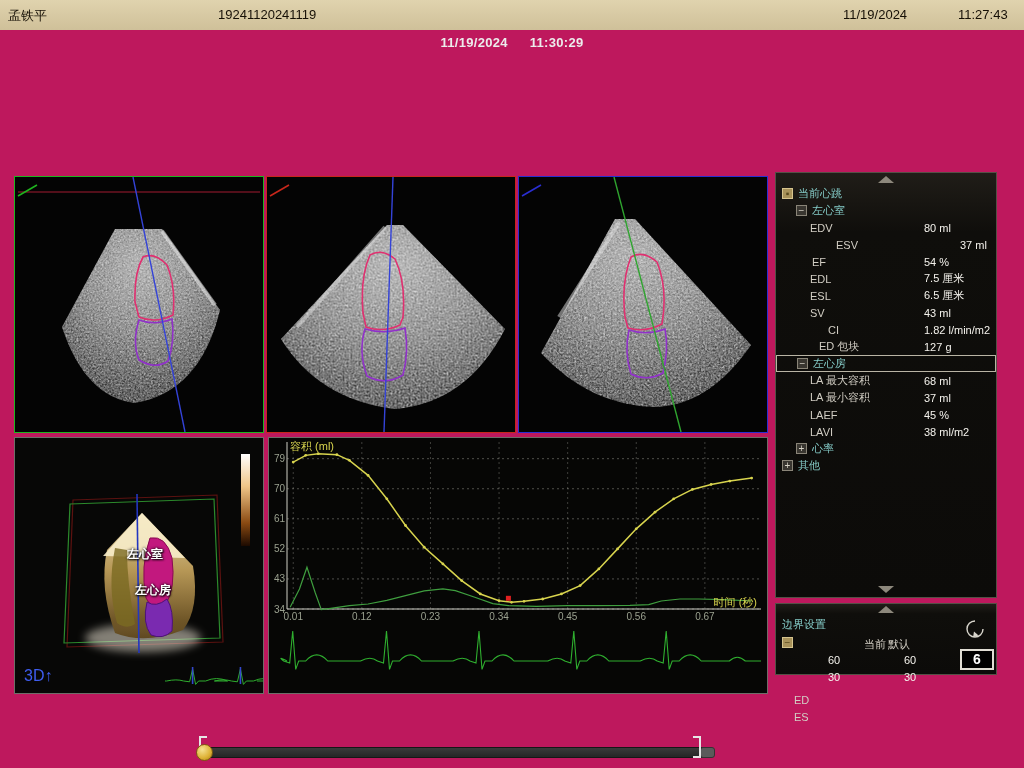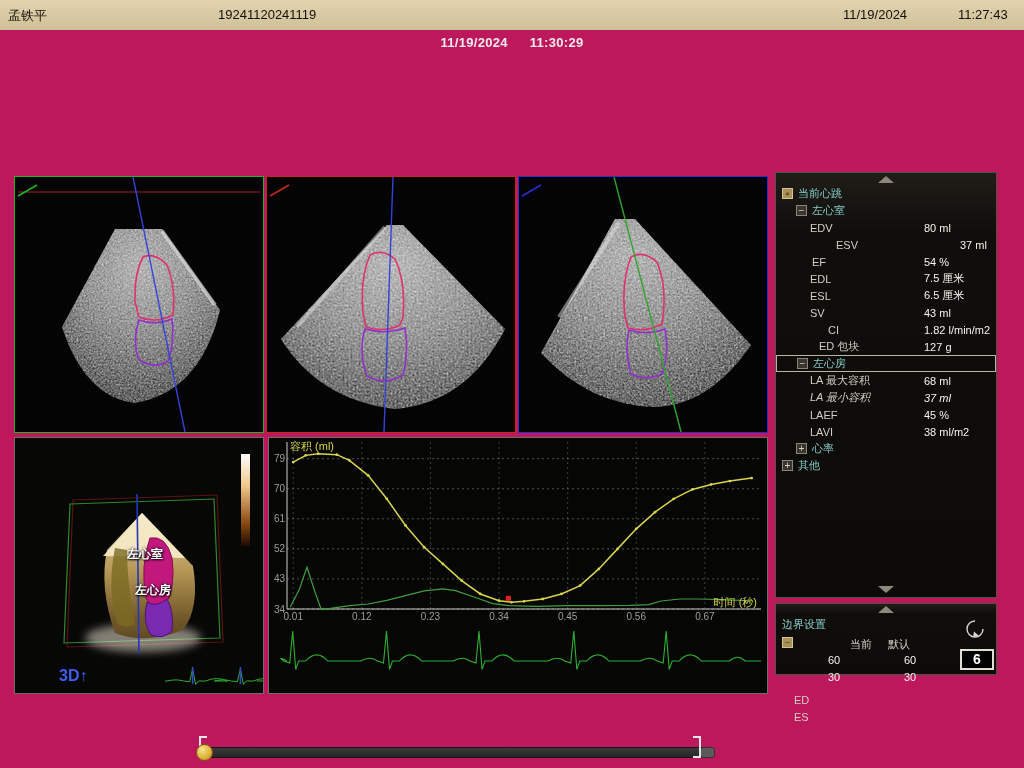--- a/index.html
+++ b/index.html
@@ -22,21 +22,21 @@
   
   .uspanel { position:absolute; top:176px; width:250px; height:257px; background:#040404;
              border:1px solid #222; }
   .uspanel svg, .panel3d svg.p3d, .chartpanel svg { position:absolute; left:0; top:0; }
 
   
   .panel3d { position:absolute; left:14px; top:437px; width:250px; height:257px;
              background:#070706; border:1px solid #6f6d68; }
   .lbl3d { position:absolute; color:#fff; font-size:12px; font-weight:bold;
            text-shadow:1px 1px 2px #000,0 0 3px #000; }
-  .mode3d { position:absolute; left:9px; bottom:8px; color:#3f5df0; font-size:16px; font-weight:bold;margin-left:35px; }
+  .mode3d { position:absolute; left:9px; bottom:8px; color:#3f5df0; font-size:16px; font-weight:normal; }
 
   
   .chartpanel { position:absolute; left:268px; top:437px; width:500px; height:257px;
                 background:#060605; border:1px solid #6f6d68; }
 
   
   .rpanel { position:absolute; left:775px; width:222px;
             background:linear-gradient(#201d18,#0f0e0b 14%,#0c0b09);
             border:1px solid #555046; }
   .rpanel.upper { top:172px; height:426px; }
@@ -54,21 +54,21 @@
   .tvalue { position:absolute; left:148px; color:#f4f2ec; }
   .ticon { display:inline-flex; width:11px; height:11px; border:1px solid #8a8578; background:#393630;
            color:#d6d2c6; font-size:10px; line-height:9px; align-items:center; justify-content:center;
            margin-right:5px; flex:none; }
   .ticon.root { background:#a8925a; border-color:#d6c48e; color:#5a4a1e; }
 
   .bd-title { color:#85ccc8; font-size:11px; padding:4px 0 3px 6px; }
   .bd-head, .bd-row { position:relative; height:17px; font-size:11px; color:#d2cec4; }
   .bd-head span, .bd-row span { position:absolute; top:2px; }
   .bd-icon { position:absolute; left:6px; top:3px; }
-  .bd-c1 { left:74px;text-align:center; } .bd-c2 { left:112px; }
+  .bd-c1 { left:88px;text-align:center; } .bd-c2 { left:112px; }
   .bd-lab { left:18px; color:#d2cec4;margin-top:40px; }
   .bd-v1 { left:52px; color:#f4f2ec; } .bd-v2 { left:128px; color:#f4f2ec; }
   .beatbox { position:absolute; right:2px; bottom:4px; width:34px; height:21px; background:#000;
              border:2px solid #e0ddd4; color:#fff; font-size:14px; font-weight:bold;
              text-align:center; line-height:17px; }
   .rotatewrap { position:absolute; right:8px; bottom:28px; }
 
   
   .sliderzone { position:absolute; left:0; top:730px; width:1024px; height:38px; }
   .strack { position:absolute; left:204px; top:17px; width:508px; height:11px;
@@ -327,21 +327,21 @@
           <span class="tvalue">127 g</span>
         </div>
         <div class="trow thead tsel" style="padding-left: 20px;">
           <span class="ticon">−</span>
           <span>左心房</span>
         </div>
         <div class="trow" style="padding-left: 34px;">
           <span>LA 最大容积</span>
           <span class="tvalue">68 ml</span>
         </div>
-        <div class="trow" style="padding-left: 34px; font-style: italic;">
+        <div class="trow" style="padding-left: 34px;">
           <span>LA 最小容积</span>
           <span class="tvalue">37 ml</span>
         </div>
         <div class="trow" style="padding-left: 34px;">
           <span>LAEF</span>
           <span class="tvalue">45 %</span>
         </div>
         <div class="trow" style="padding-left: 34px;">
           <span>LAVI</span>
           <span class="tvalue">38 ml/m2</span>

